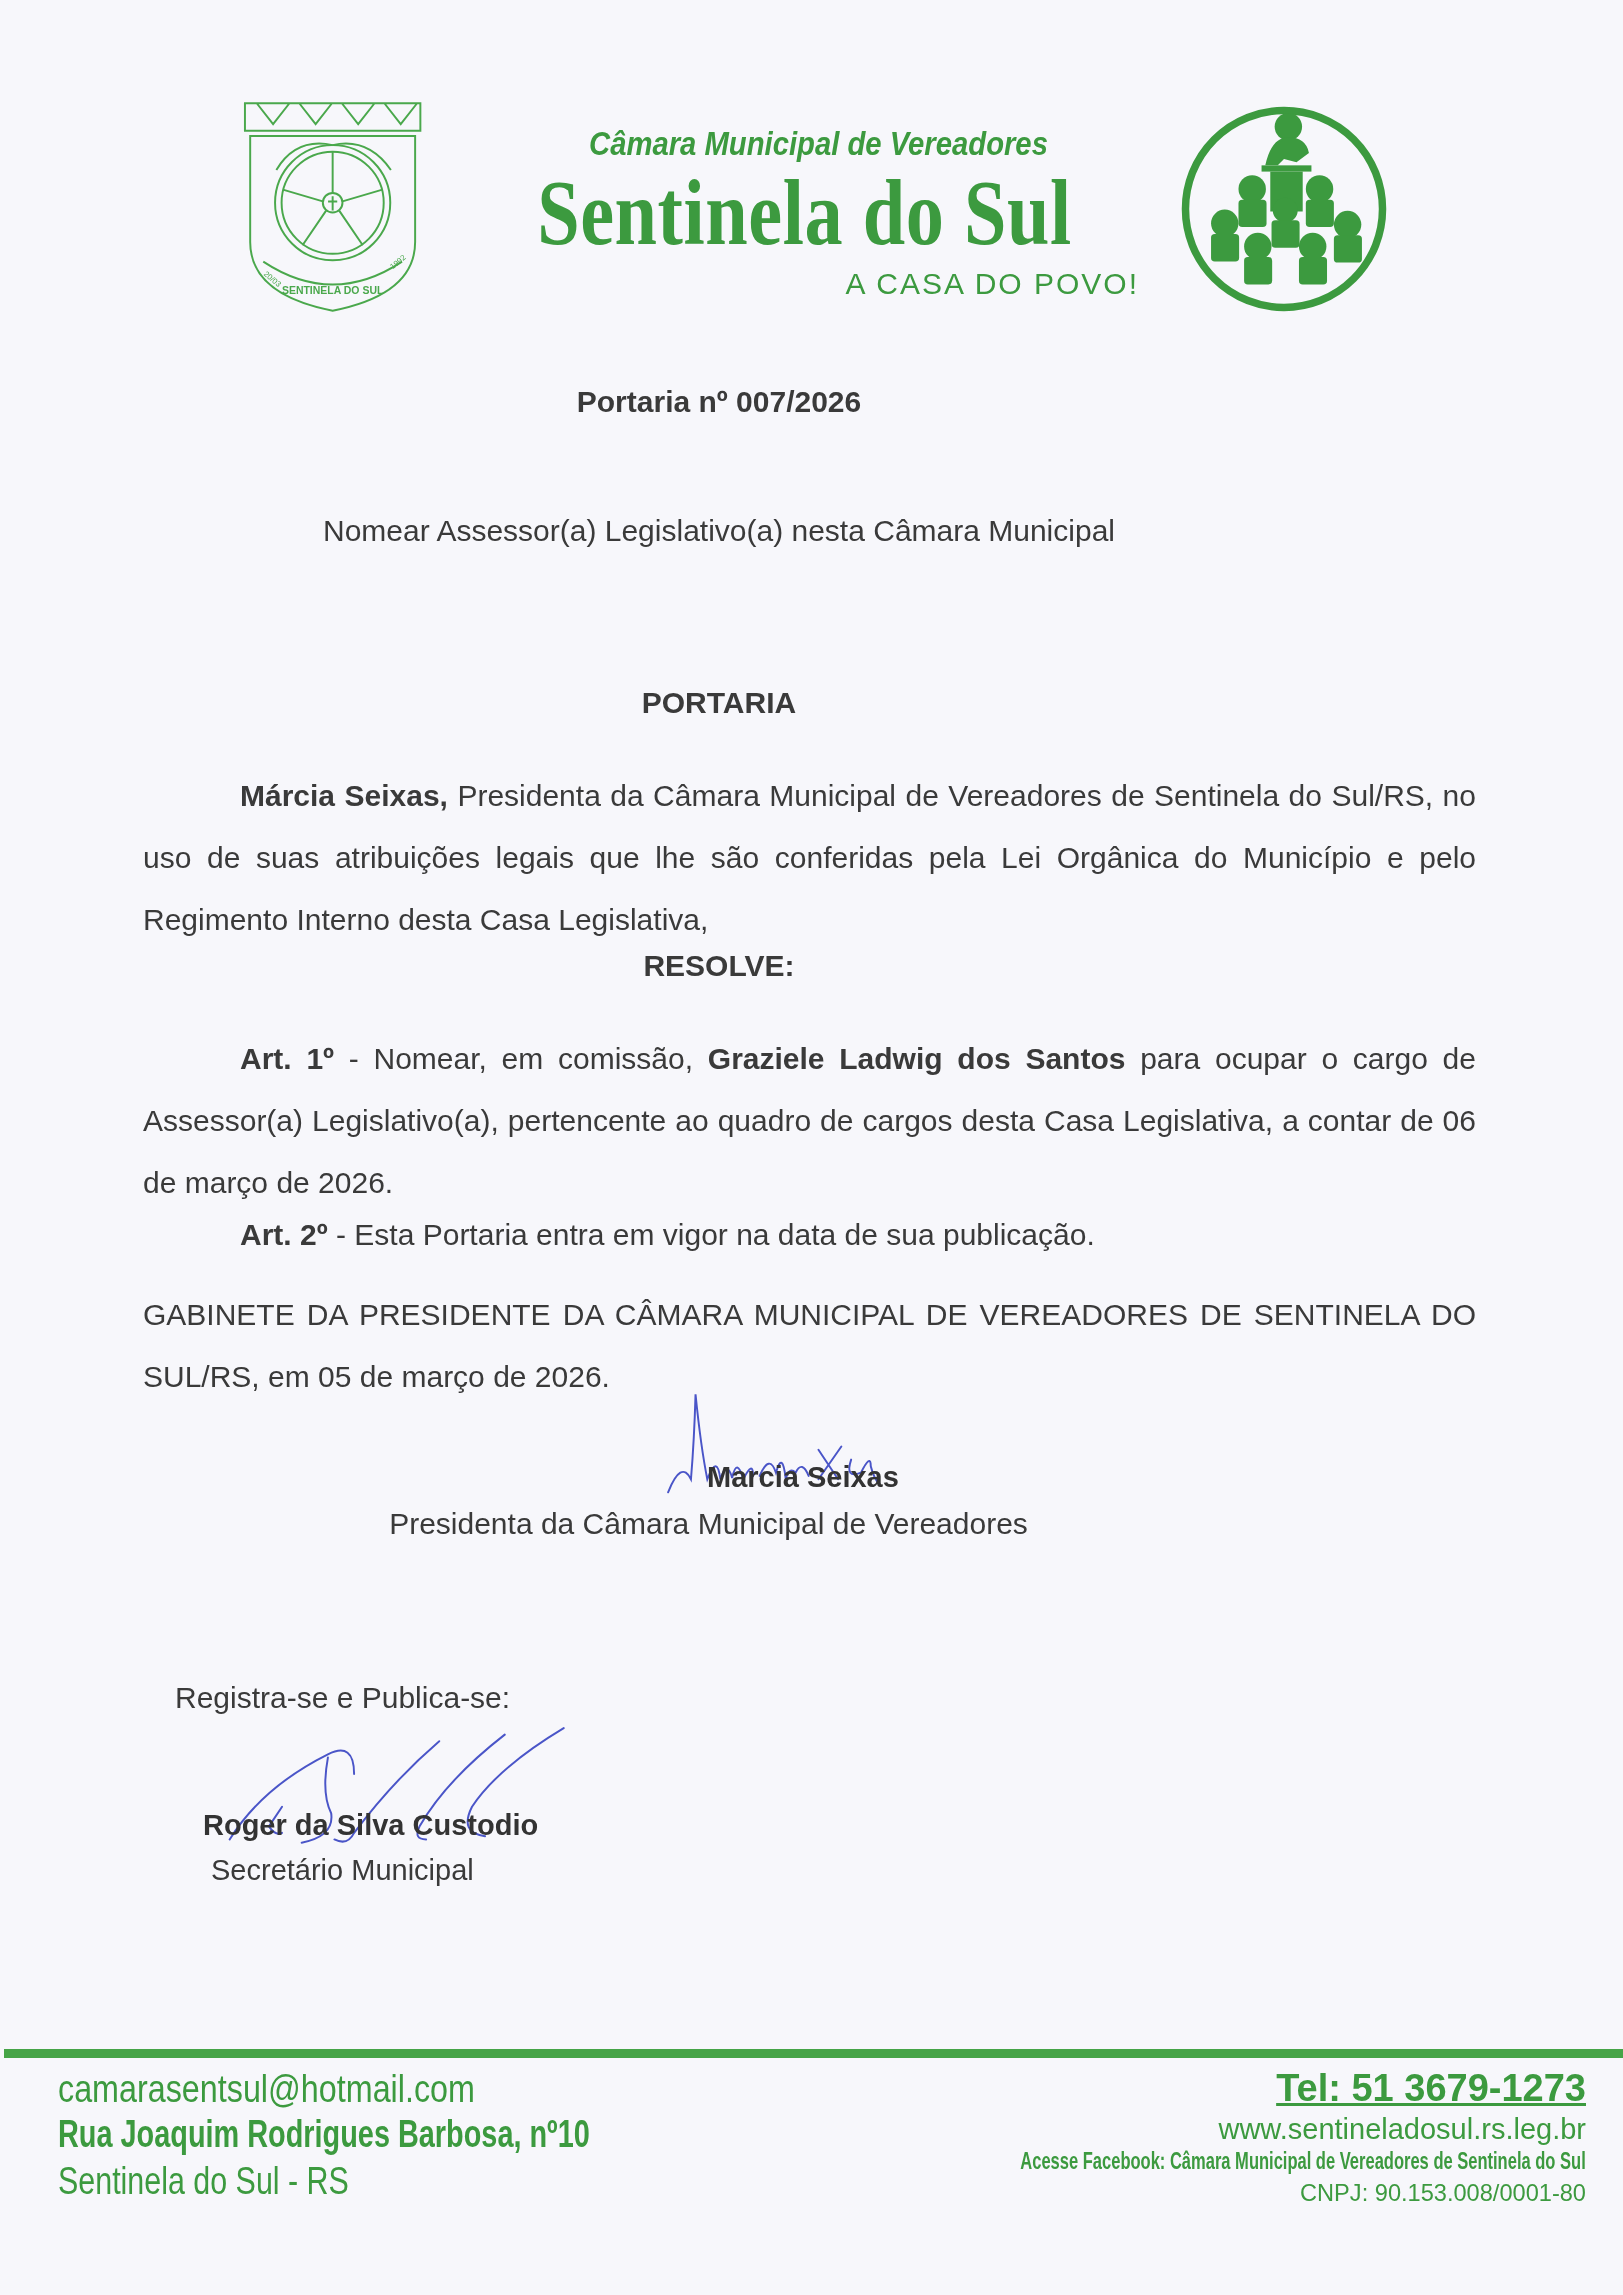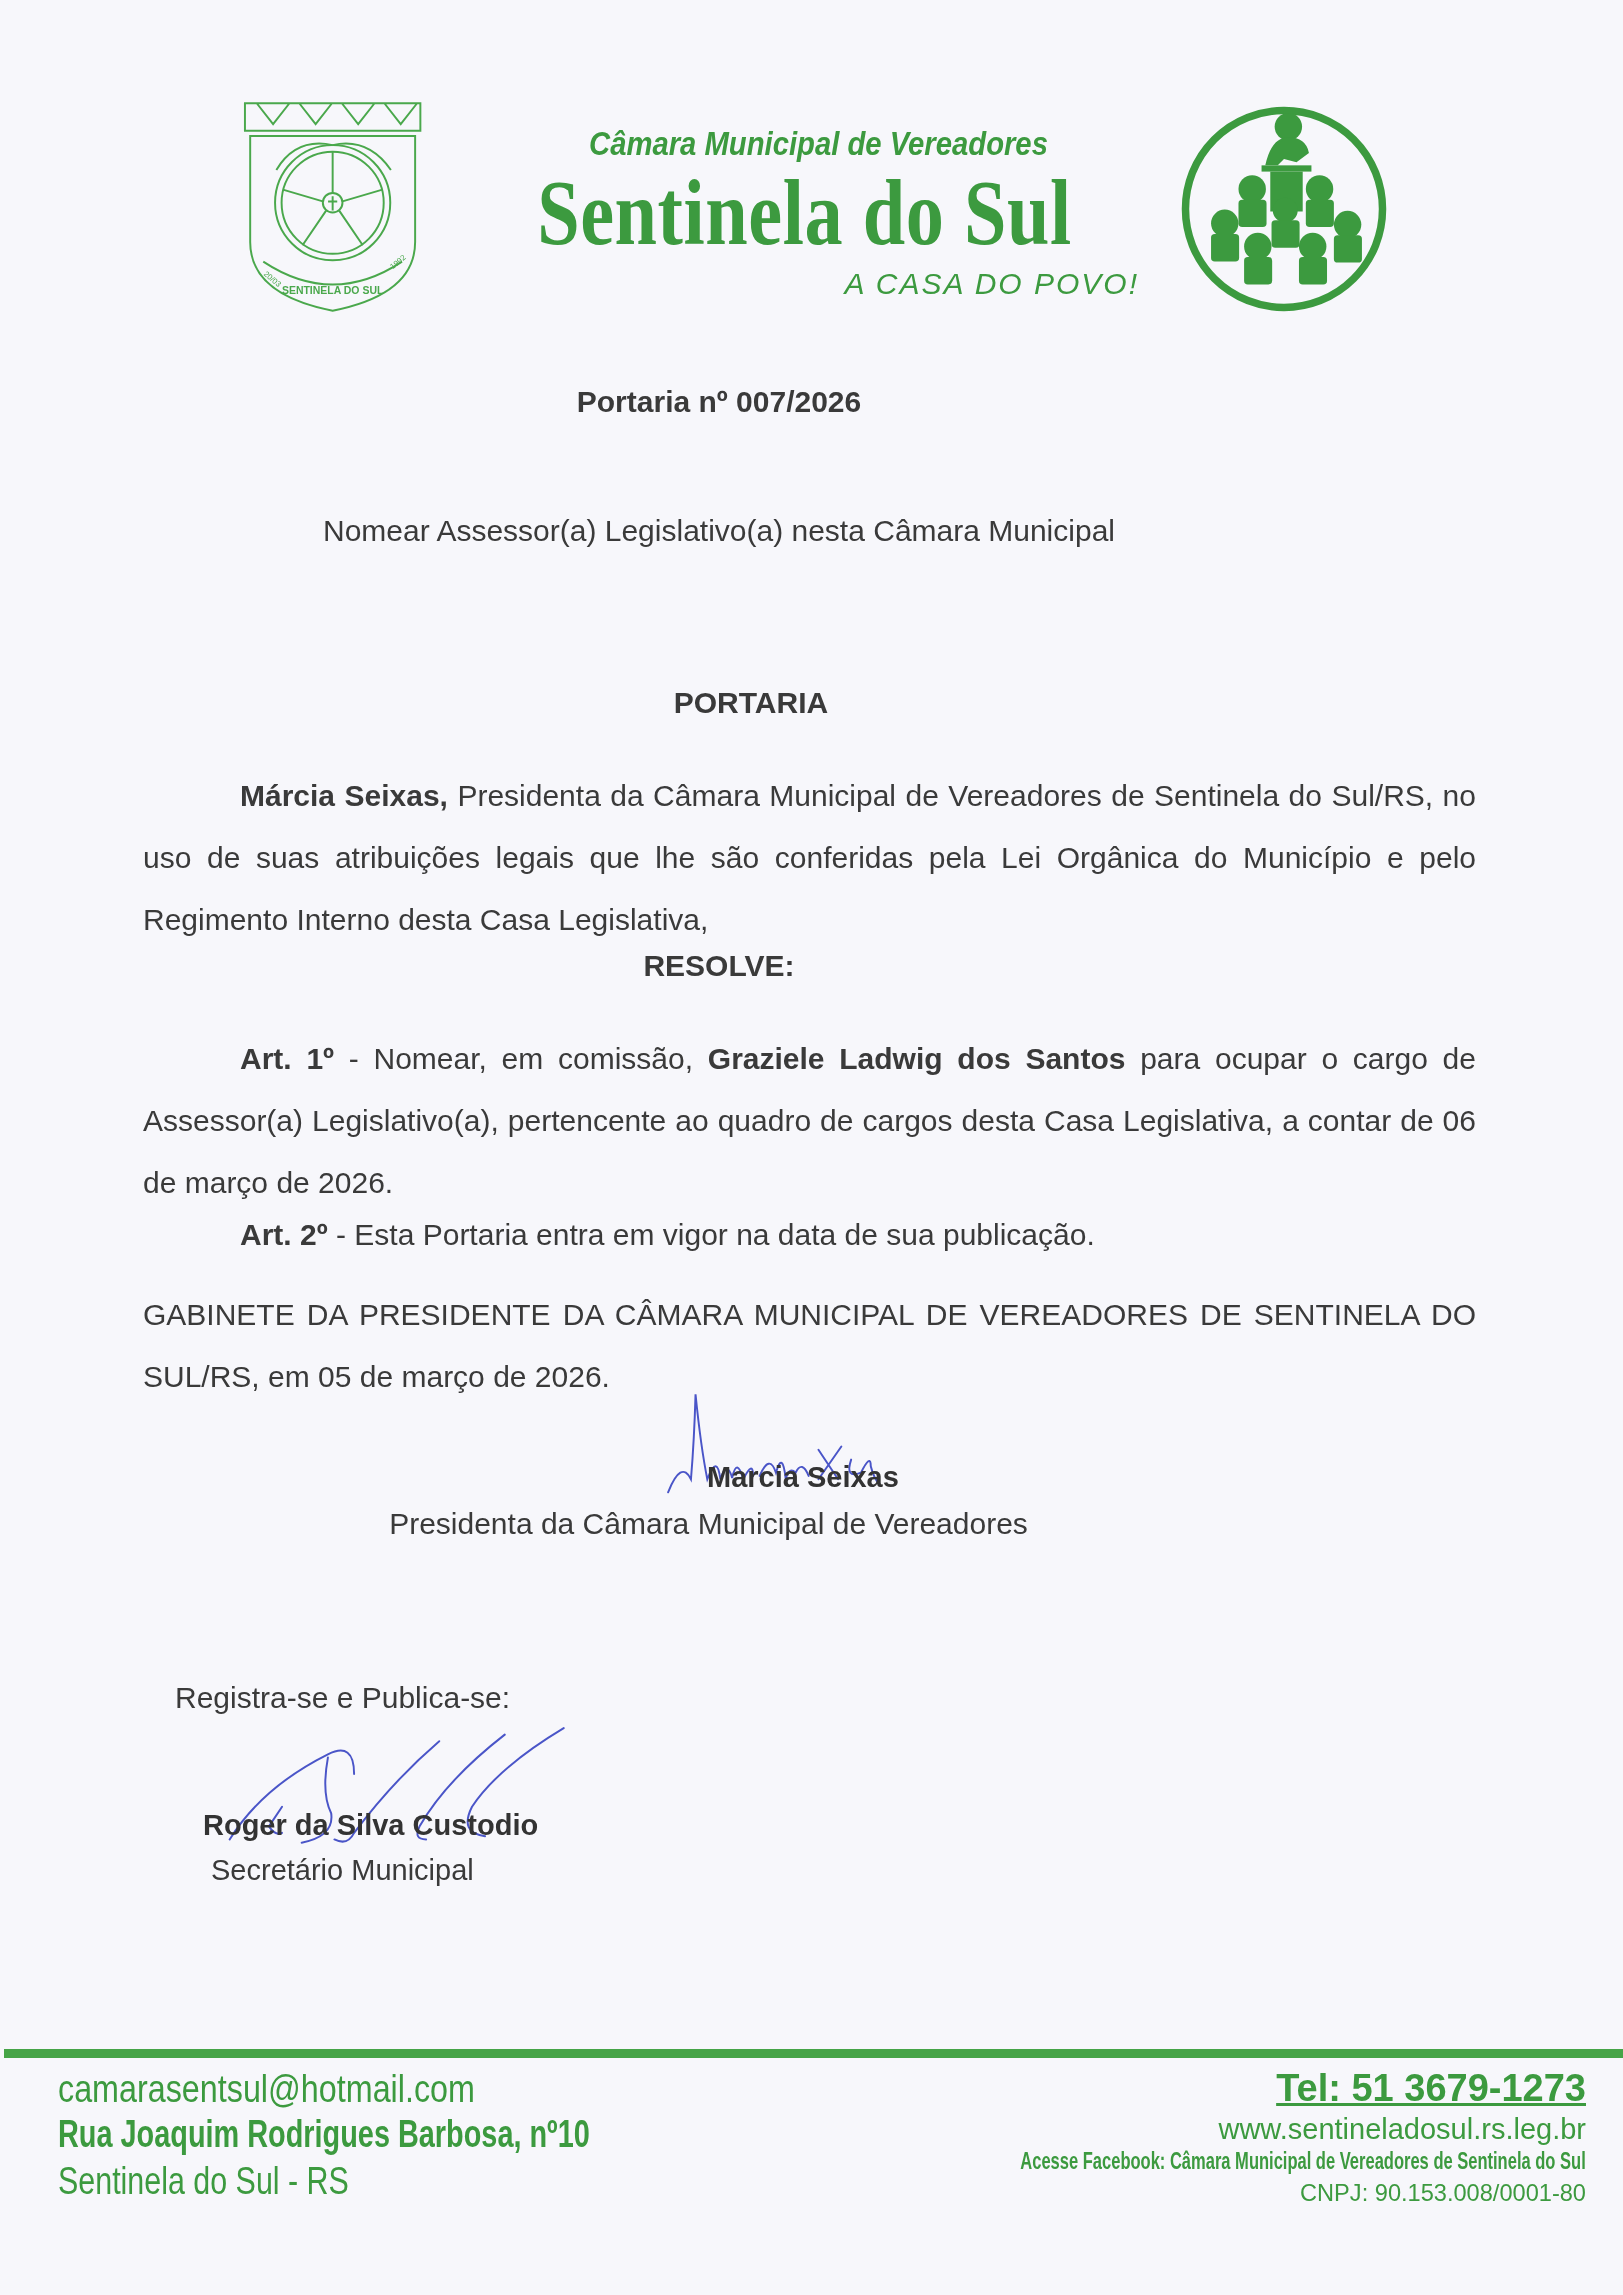--- a/index.html
+++ b/index.html
@@ -19,28 +19,28 @@
     font-size: 34px; transform: scaleX(0.86); transform-origin: center;
   }
   .hdr-title {
     left: 425px; top: 164px; width: 759px; text-align: center;
     color: #3c9a3f; font-family: "Liberation Serif", serif; font-weight: bold;
     font-size: 93px; line-height: 98px; transform: scaleX(0.82); transform-origin: center;
     letter-spacing: 0.7px;
   }
   .hdr-slogan {
     left: 812px; top: 267px; width: 327px; text-align: right;
-    color: #3c9a3f; font-style: italic; font-size: 30px; letter-spacing: 2px;
+    color: #3c9a3f; font-size: 30px; letter-spacing: 2px;
   }
   
   .center { left: 0; width: 1438px; text-align: center; }
   .portaria-num { top: 385px; font-size: 30px; font-weight: bold; color: #3a3a3a; }
   .ementa { top: 514px; font-size: 30px; color: #3a3a3a; }
   .heading { font-size: 30px; font-weight: bold; color: #3a3a3a; }
-  .h-portaria { top: 686px; padding-left: 32px; }
+  .h-portaria { top: 686px; }
   .h-resolve { top: 949px; }
   .para {
     left: 143px; width: 1333px; font-size: 30px; line-height: 62px;
     text-align: justify; color: #3a3a3a;
   }
   .para .ind { display: inline-block; width: 97px; }
   .p-intro { top: 765px; }
   .p-art1 { top: 1028px; }
   .p-art2 { top: 1204px; }
   .p-gab { top: 1284px; }

